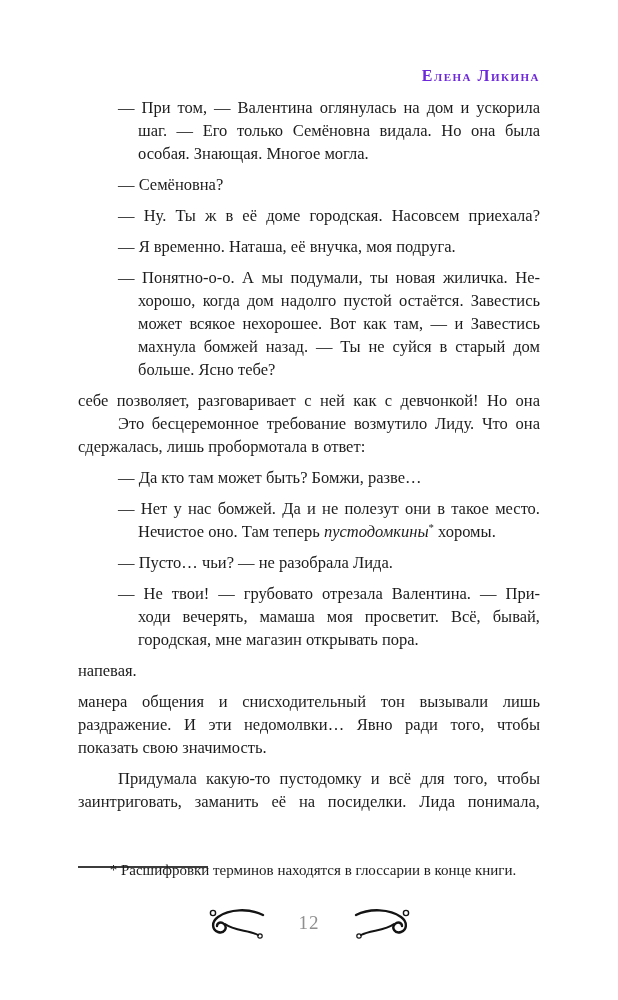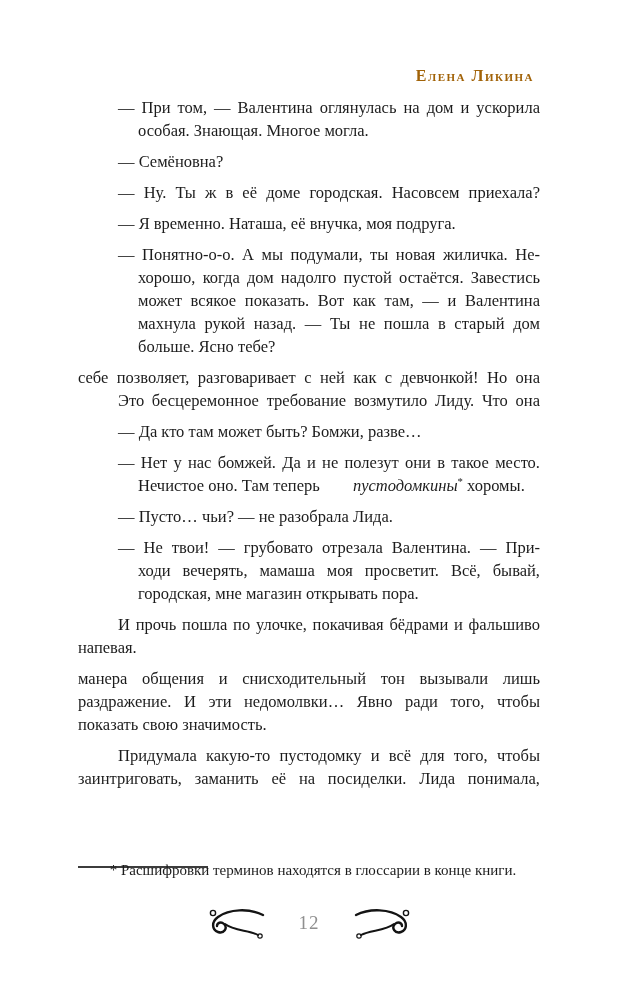--- a/index.html
+++ b/index.html
@@ -3,38 +3,38 @@
 <meta charset="utf-8">
 <style>
   html,body { margin:0; padding:0; }
   body {
     width:618px; height:1000px; position:relative;
     background:#ffffff; overflow:hidden;
     font-family:"Liberation Serif", serif;
     color:#1c1c1c;
   }
   .running-header {
-    position:absolute; top:66px; right:84px;
+    position:absolute; top:66px; right:78px;
     font-size:16px; line-height:20px;
-    color:#a16207; letter-spacing:1.5px;
+    color:#6d28d9; letter-spacing:1.5px;
     font-variant:small-caps; font-weight:bold;
   }
   .text-block {
     position:absolute; left:78px; top:96px; width:462px;
     font-size:16.5px; line-height:23px;
   }
   .para { margin-top:8px; }
   .para:first-child { margin-top:0; }
   .line { text-align:justify; }
   .line.fill { text-align-last:justify; }
   .para.dialogue .line.first { margin-left:40px; }
   .para.dialogue .line.cont  { margin-left:60px; }
   .para.prose .line.first    { margin-left:40px; }
   .para.prose .line.cont     { margin-left:0; }
-  .line i { font-style:italic;margin-left:29px; }
+  .line i { font-style:italic; }
   .line sup { font-size:0.65em; line-height:0; }
   .footnote-rule {
     position:absolute; left:78px; top:866px;
     width:130px; height:2px; background:#3c3c3c;
   }
   .footnote {
     position:absolute; left:78px; top:860px; width:470px;
     font-size:15px; line-height:20px;text-align:center;
   }
   .footer {
@@ -46,59 +46,60 @@
   .flourish.mirror { transform:scaleX(-1); }
 </style>
 </head>
 <body>
 
 <div class="running-header">Елена Ликина</div>
 
 <div class="text-block">
     <div class="para dialogue">
       <div class="line first fill"><span>— При том, — Валентина оглянулась на дом и ускорила</span></div>
+      <div class="line cont fill"><span>шаг. — Его только Семёновна видала. Но она была</span></div>
       <div class="line cont"><span>особая. Знающая. Многое могла.</span></div>
     </div>
     <div class="para dialogue">
       <div class="line first"><span>— Семёновна?</span></div>
     </div>
     <div class="para dialogue">
       <div class="line first fill"><span>— Ну. Ты ж в её доме городская. Насовсем приехала?</span></div>
     </div>
     <div class="para dialogue">
       <div class="line first"><span>— Я временно. Наташа, её внучка, моя подруга.</span></div>
     </div>
     <div class="para dialogue">
       <div class="line first fill"><span>— Понятно-о-о. А мы подумали, ты новая жиличка. Не-</span></div>
       <div class="line cont fill"><span>хорошо, когда дом надолго пустой остаётся. Завестись</span></div>
-      <div class="line cont fill"><span>может всякое показать. Вот как там, — и Валентина</span></div>
-      <div class="line cont fill"><span>махнула рукой назад. — Ты не пошла в старый дом</span></div>
+      <div class="line cont fill"><span>может всякое нехорошее. Вот как там, — и Завестись</span></div>
+      <div class="line cont fill"><span>махнула бомжей назад. — Ты не суйся в старый дом</span></div>
       <div class="line cont"><span>больше. Ясно тебе?</span></div>
     </div>
     <div class="para prose">
       <div class="line cont fill"><span>себе позволяет, разговаривает с ней как с девчонкой! Но она</span></div>
       <div class="line first fill"><span>Это бесцеремонное требование возмутило Лиду. Что она</span></div>
+      <div class="line cont"><span>сдержалась, лишь пробормотала в ответ:</span></div>
     </div>
     <div class="para dialogue">
       <div class="line first"><span>— Да кто там может быть? Бомжи, разве…</span></div>
     </div>
     <div class="para dialogue">
       <div class="line first fill"><span>— Нет у нас бомжей. Да и не полезут они в такое место.</span></div>
       <div class="line cont"><span>Нечистое оно. Там теперь </span><i>пустодомкины</i><sup>*</sup><span> хоромы.</span></div>
     </div>
     <div class="para dialogue">
       <div class="line first"><span>— Пусто… чьи? — не разобрала Лида.</span></div>
     </div>
     <div class="para dialogue">
       <div class="line first fill"><span>— Не твои! — грубовато отрезала Валентина. — При-</span></div>
       <div class="line cont fill"><span>ходи вечерять, мамаша моя просветит. Всё, бывай,</span></div>
       <div class="line cont"><span>городская, мне магазин открывать пора.</span></div>
     </div>
     <div class="para prose">
-      <div class="line first fill"><span>И прочь пошла по улочке, покачивая бёдрами и фальшиво</span></div>
       <div class="line cont"><span>напевая.</span></div>
     </div>
     <div class="para prose">
       <div class="line cont fill"><span>манера общения и снисходительный тон вызывали лишь</span></div>
       <div class="line cont fill"><span>раздражение. И эти недомолвки… Явно ради того, чтобы</span></div>
       <div class="line cont"><span>показать свою значимость.</span></div>
     </div>
     <div class="para prose">
       <div class="line first fill"><span>Придумала какую-то пустодомку и всё для того, чтобы</span></div>
       <div class="line cont fill"><span>заинтриговать, заманить её на посиделки. Лида понимала,</span></div>

